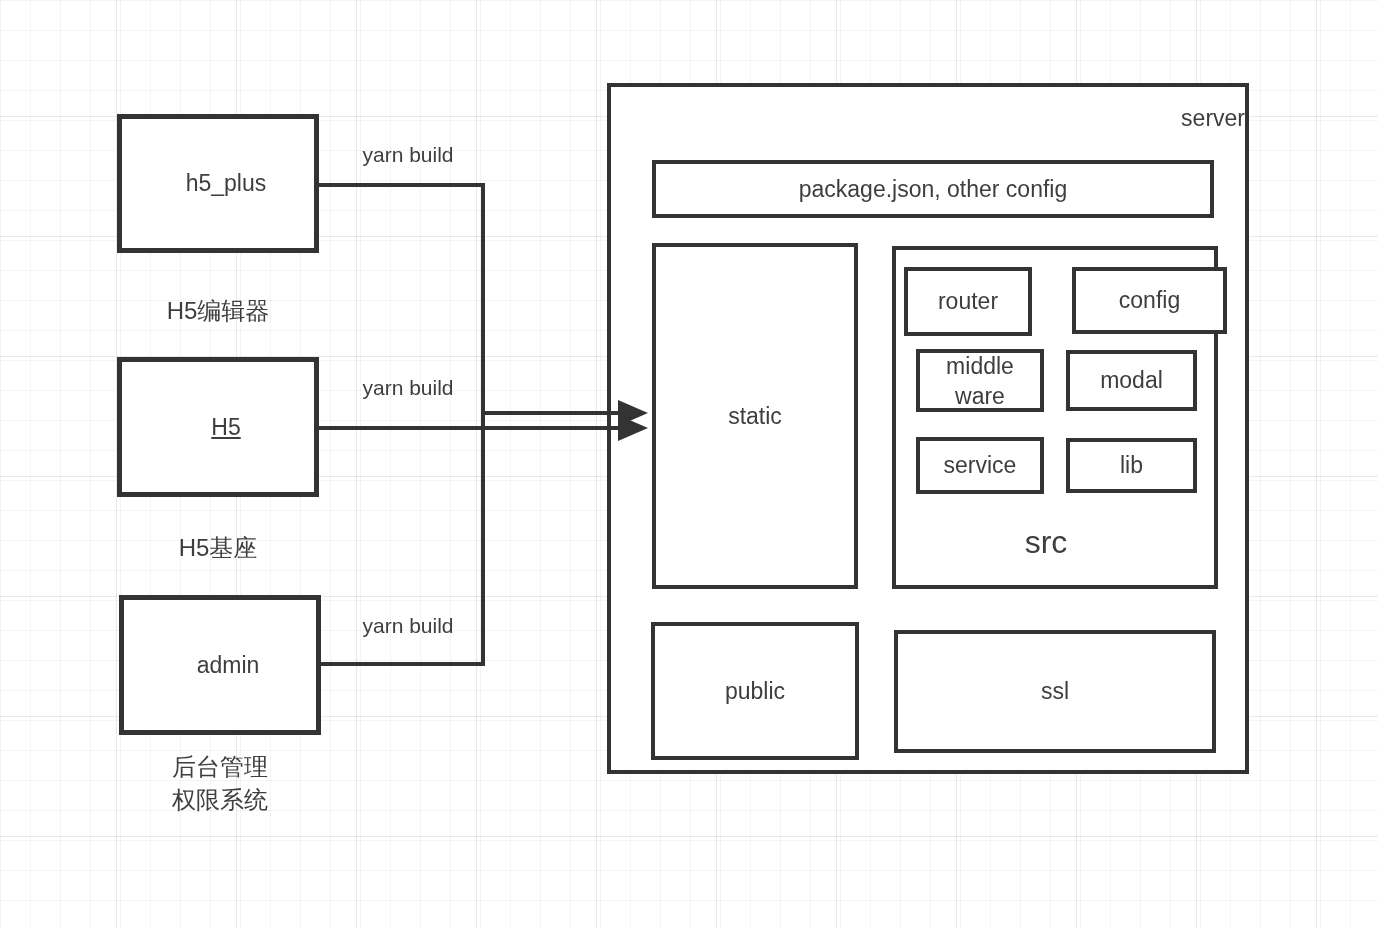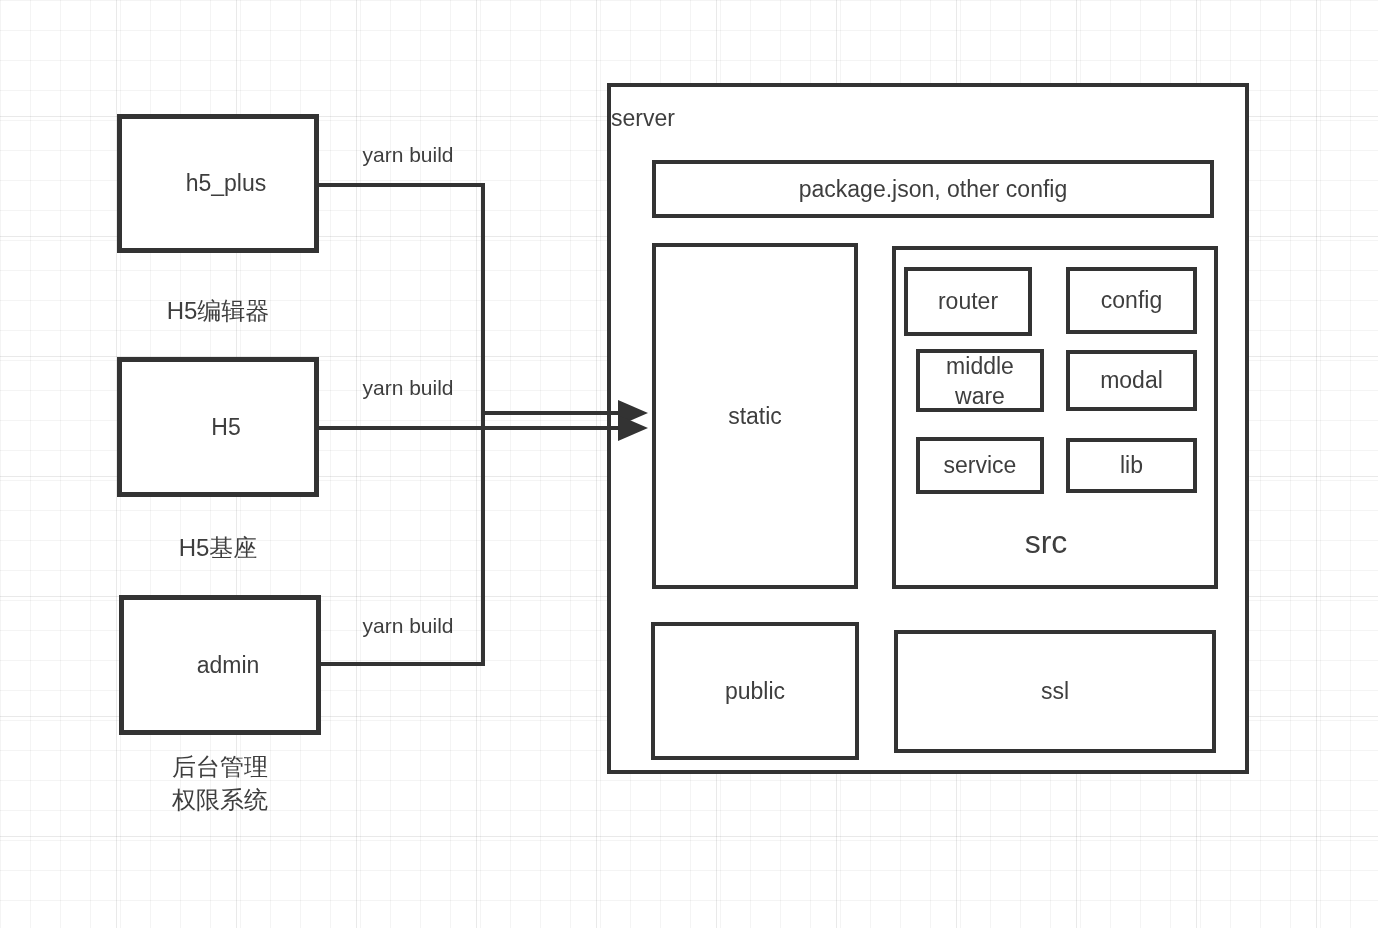--- a/index.html
+++ b/index.html
@@ -52,47 +52,47 @@
     position:absolute;
     width:124px;
     text-align:center;
     font-size:21px;
     color:#3e3e3e;
   }
   .wrap{white-space:pre-line;line-height:30px;}
 
   
   .n-h5plus{left:117px;top:114px;width:202px;height:139px;}
-  .n-h5{left:117px;top:357px;width:202px;height:140px;}
+  .n-h5{left:117px;top:357px;width:202px;height:140px;text-decoration:underline;}
   .n-admin{left:119px;top:595px;width:202px;height:140px;}
   .cap-h5plus{left:117px;top:294px;width:202px;}
   .cap-h5{left:117px;top:531px;width:202px;}
   .cap-admin{left:119px;top:750px;width:202px;}
   .el-1{left:346px;top:143px;}
   .el-2{left:346px;top:376px;}
   .el-3{left:346px;top:614px;}
 
   
   .server{left:607px;top:83px;width:642px;height:691px;}
   .server-title{
     position:absolute;left:0;right:0;top:18px;
-    text-align:left;font-size:23px;color:#3e3e3e;
+    text-align:right;font-size:23px;color:#3e3e3e;
   }
   .b-package{left:41px;top:73px;width:562px;height:58px;}
   .b-static{left:41px;top:156px;width:206px;height:346px;}
   .b-src{left:281px;top:159px;width:326px;height:343px;border-width:4px;}
   .b-public{left:40px;top:535px;width:208px;height:138px;}
   .b-ssl{left:283px;top:543px;width:322px;height:123px;}
   .src-label{
     position:absolute;left:0;right:18px;bottom:24px;
     text-align:center;font-size:32px;color:#3e3e3e;
   }
   
   .m-router{left:8px;top:17px;width:128px;height:69px;}
-  .m-config{left:170px;top:17px;width:131px;height:67px;}
+  .m-config{left:176px;top:17px;width:155px;height:67px;}
   .m-middleware{left:20px;top:99px;width:128px;height:63px;}
   .m-modal{left:170px;top:100px;width:131px;height:61px;}
   .m-service{left:20px;top:187px;width:128px;height:57px;text-align:center;}
   .m-lib{left:170px;top:188px;width:131px;height:55px;}
 
   .cap-server{left:607px;top:824px;width:642px;}
 
   .wires{
     position:absolute;left:0;top:0;width:1378px;height:928px;
     pointer-events:none;

